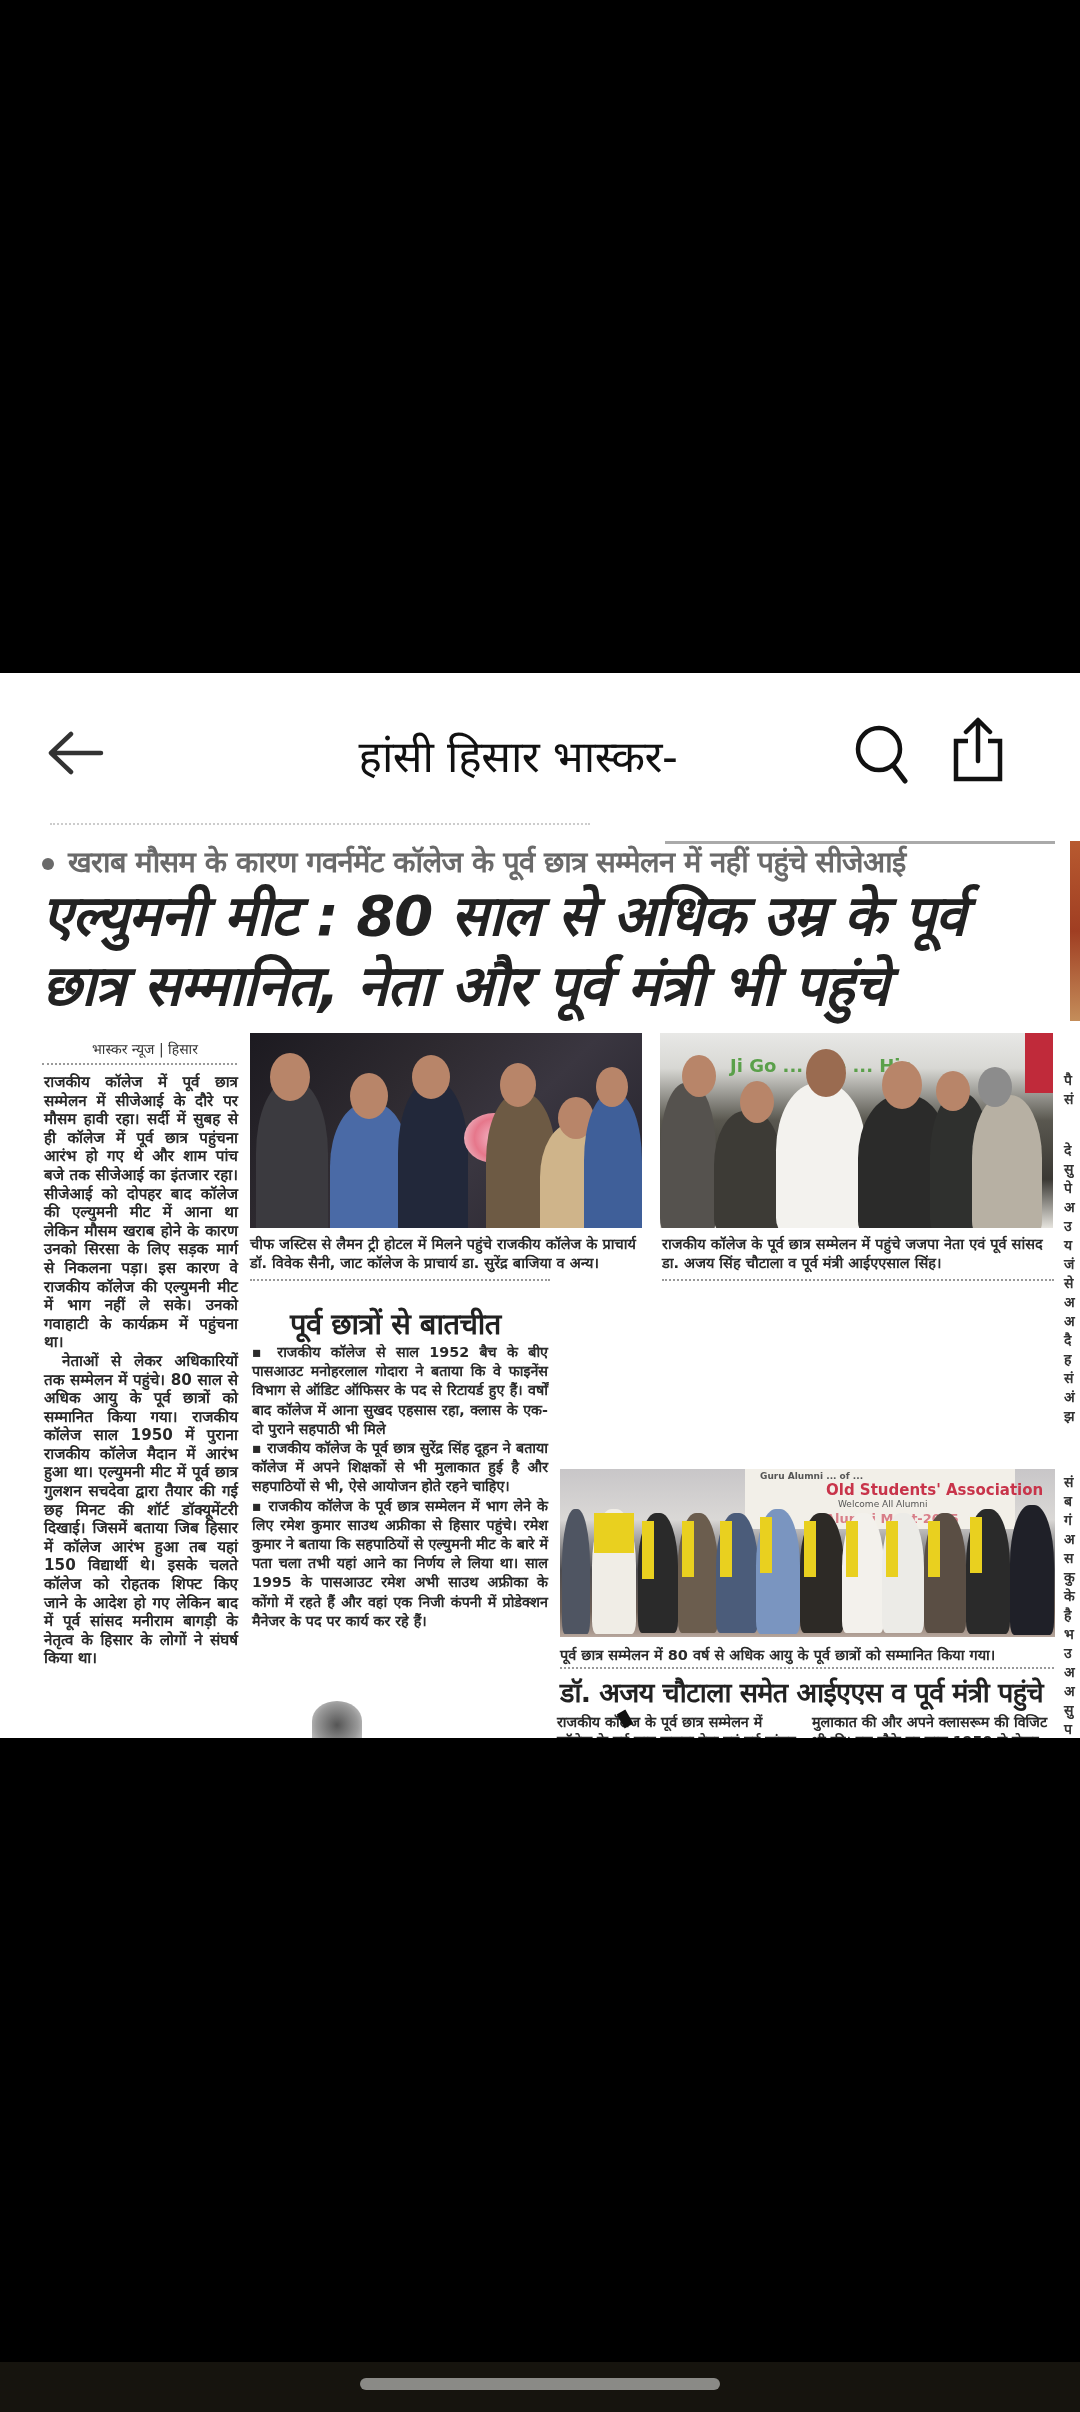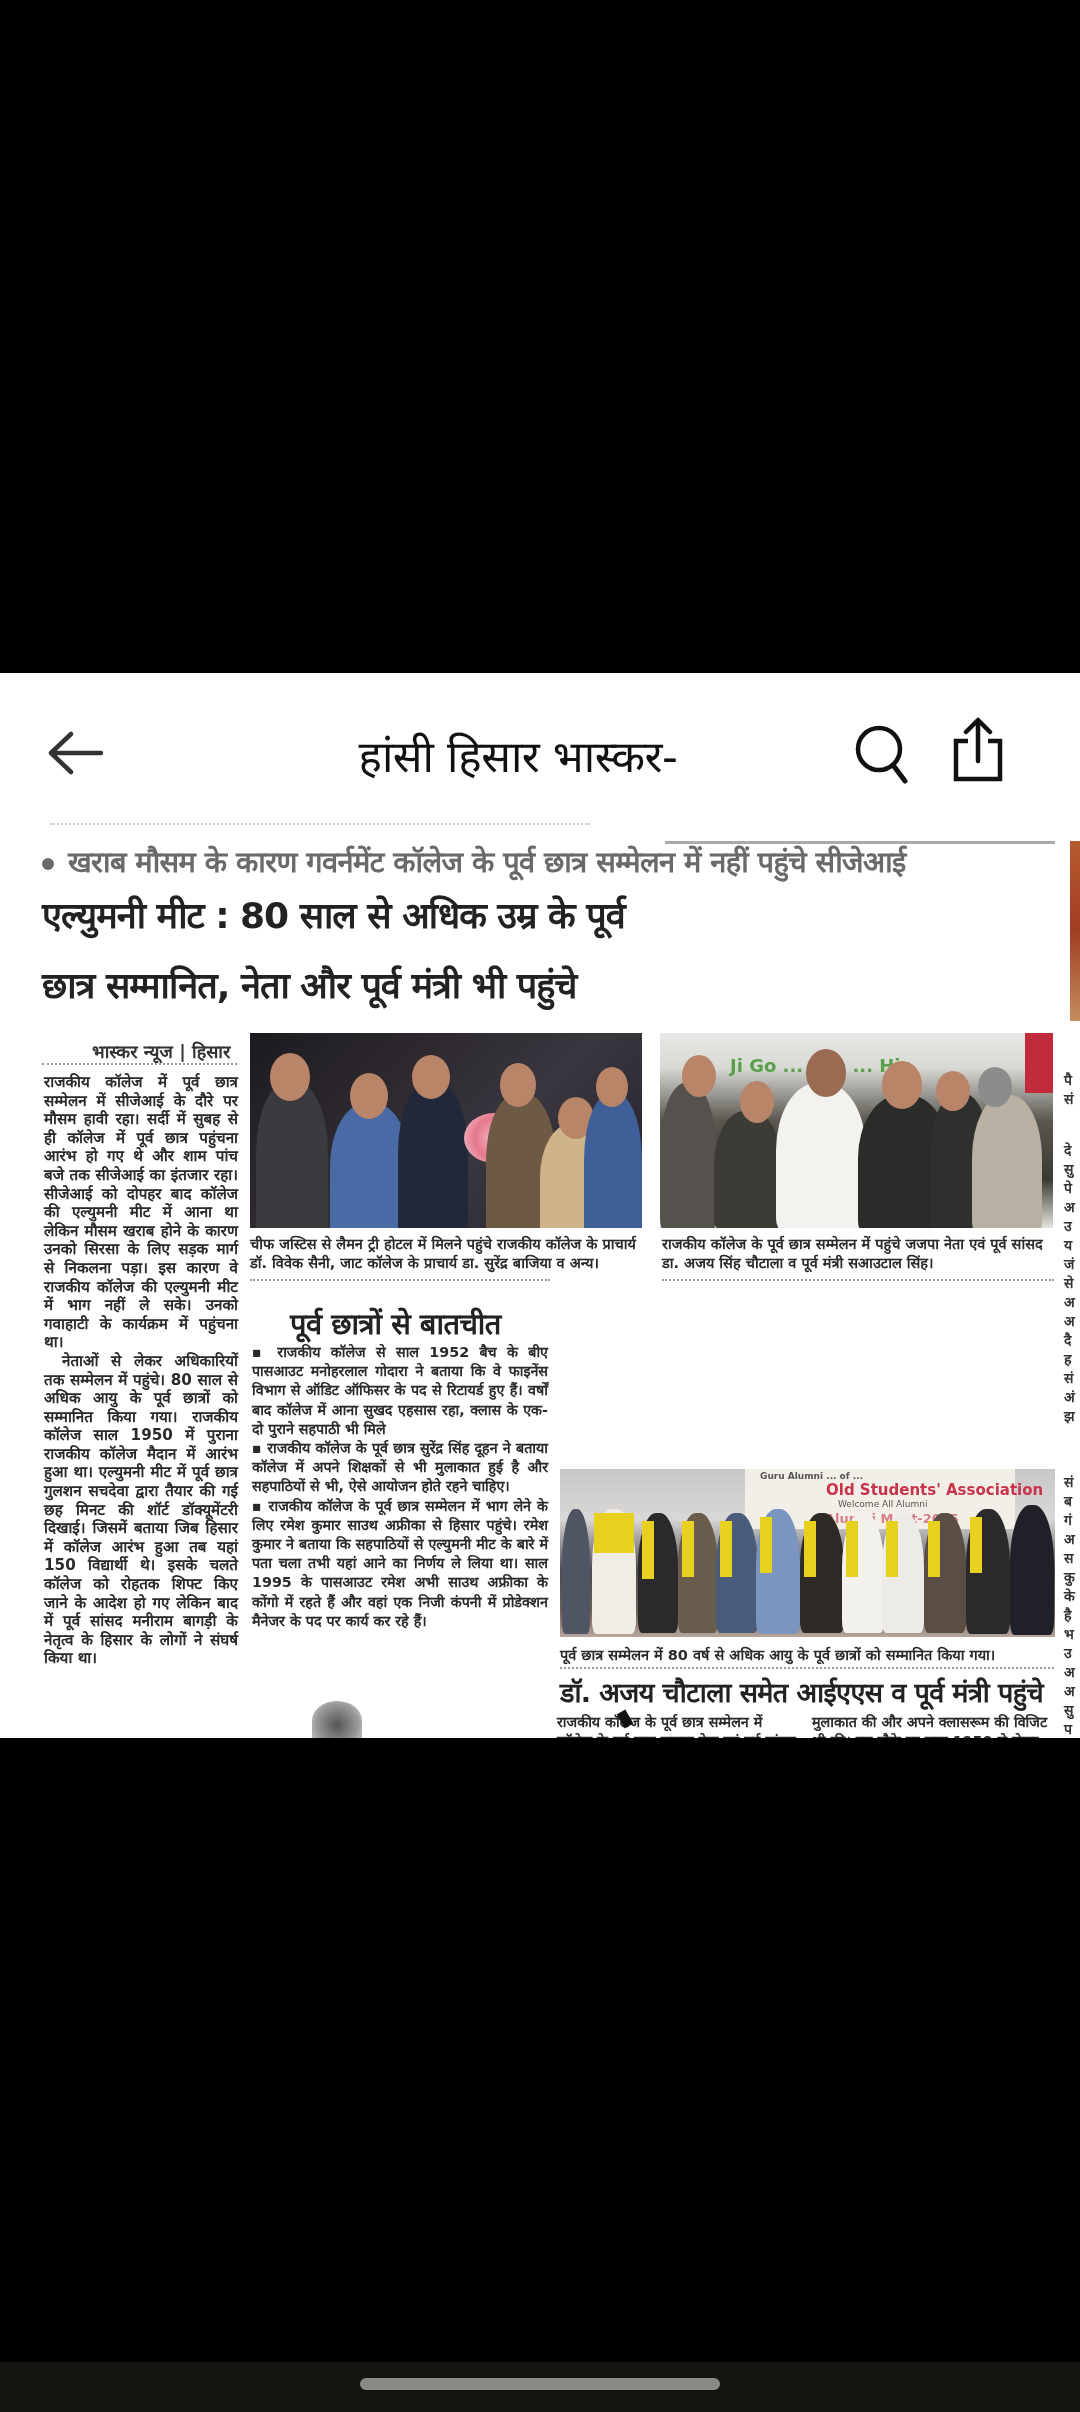--- a/index.html
+++ b/index.html
@@ -20,23 +20,23 @@
   .search-btn { position: absolute; left: 848px; top: 44px; width: 66px; height: 72px; display: flex; align-items: center; justify-content: center; cursor: pointer; }
   .share-btn { position: absolute; left: 948px; top: 40px; width: 60px; height: 74px; display: flex; align-items: center; justify-content: center; cursor: pointer; }
 
   
   .paper { position: absolute; left: 0; top: 150px; width: 1080px; height: 915px; font-family: "DejaVu Sans", sans-serif; color: #222; }
   .faint-line { position: absolute; top: 0; height: 6px; border-top: 2px dotted #ccc; }
   .dotted-rule { position: absolute; height: 3px; border-top: 3px dotted #888; }
 
   .kicker { position: absolute; left: 42px; top: 18px; width: 1000px; font-size: 29px; font-weight: bold; color: #6a6a6a; white-space: nowrap; letter-spacing: -0.6px; }
   .kicker .bullet { display: inline-block; width: 12px; height: 12px; border-radius: 50%; background: #6a6a6a; margin-right: 14px; vertical-align: middle; }
-  .headline { position: absolute; left: 42px; top: 58px; width: 990px; font-size: 36px; line-height: 70px; font-weight: bold; color: #222; letter-spacing: -1px; }
-
-  .byline { position: absolute; left: 92px; top: 216px; font-size: 18px; font-weight: bold; color: #333; }
+  .headline { position: absolute; left: 42px; top: 58px; width: 990px; font-size: 56px; line-height: 70px; font-weight: bold; color: #222; letter-spacing: -1px; font-style: italic; }
+
+  .byline { position: absolute; left: 92px; top: 216px; font-size: 14px; font-weight: normal; color: #333; }
   .col-rule { position: absolute; left: 42px; top: 240px; width: 195px; border-top: 2px dotted #999; }
   .col1 { position: absolute; left: 44px; top: 250px; width: 194px; font-size: 15.2px; line-height: 18.6px; color: #2a2a2a; text-align: justify; font-weight: bold; }
 
   .photo { position: absolute; overflow: hidden; }
   .photo1 { left: 250px; top: 210px; width: 392px; height: 195px; background: linear-gradient(135deg,#1c1a20 0%,#2e2a30 35%,#3a3640 60%,#23212a 100%); }
   .photo2 { left: 660px; top: 210px; width: 393px; height: 195px; background: linear-gradient(180deg,#e8e8e6 0%,#d8d8d4 18%,#59574f 45%,#3a3833 75%,#e6e4de 100%); }
   .photo3 { left: 560px; top: 646px; width: 495px; height: 168px; background: linear-gradient(180deg,#c8c6c8 0%,#dad8d6 30%,#4d4c50 60%,#6d5f56 85%,#b7a69c 100%); }
 
   .person { position: absolute; border-radius: 45% 45% 10% 10%; }
   .head { position: absolute; border-radius: 50%; background: #b88569; }
@@ -133,21 +133,21 @@
       <div class="head" style="left:80px;top:48px;width:34px;height:42px;"></div>
       <div class="person" style="left:116px;top:50px;width:90px;height:150px;background:#f3f2ee;"></div>
       <div class="head" style="left:146px;top:16px;width:40px;height:48px;background:#9a6b50;"></div>
       <div class="person" style="left:198px;top:62px;width:92px;height:140px;background:#2b2b2a;"></div>
       <div class="head" style="left:222px;top:28px;width:40px;height:48px;"></div>
       <div class="person" style="left:270px;top:60px;width:60px;height:140px;background:#2f302e;"></div>
       <div class="head" style="left:276px;top:38px;width:34px;height:40px;"></div>
       <div class="person" style="left:312px;top:62px;width:70px;height:140px;background:#b7b0a3;"></div>
       <div class="head" style="left:318px;top:34px;width:34px;height:40px;background:#8c8c8c;"></div>
     </div>
-    <div class="cap cap2">राजकीय कॉलेज के पूर्व छात्र सम्मेलन में पहुंचे जजपा नेता एवं पूर्व सांसद डा. अजय सिंह चौटाला व पूर्व मंत्री सआउटाल सिंह।</div>
+    <div class="cap cap2">राजकीय कॉलेज के पूर्व छात्र सम्मेलन में पहुंचे जजपा नेता एवं पूर्व सांसद डा. अजय सिंह चौटाला व पूर्व मंत्री आईएएसाल सिंह।</div>
 
     <div class="dotted-rule" style="left:250px;top:456px;width:300px;border-top:2px dotted #999;"></div>
     <div class="dotted-rule" style="left:662px;top:456px;width:392px;border-top:2px dotted #999;"></div>
 
     <div class="sub-head">पूर्व छात्रों से बातचीत</div>
     <div class="col2">
       <p>▪ <span>राजकीय कॉलेज से साल 1952 बैच के बीए पासआउट मनोहरलाल गोदारा ने बताया कि वे फाइनेंस विभाग से ऑडिट ऑफिसर के पद से रिटायर्ड हुए हैं। वर्षों बाद कॉलेज में आना सुखद एहसास रहा, क्लास के एक-दो पुराने सहपाठी भी मिले</span></p>
       <p>▪ <span>राजकीय कॉलेज के पूर्व छात्र सुरेंद्र सिंह दूहन ने बताया कॉलेज में अपने शिक्षकों से भी मुलाकात हुई है और सहपाठियों से भी, ऐसे आयोजन होते रहने चाहिए।</span></p>
       <p>▪ <span>राजकीय कॉलेज के पूर्व छात्र सम्मेलन में भाग लेने के लिए रमेश कुमार साउथ अफ्रीका से हिसार पहुंचे। रमेश कुमार ने बताया कि सहपाठियों से एल्युमनी मीट के बारे में पता चला तभी यहां आने का निर्णय ले लिया था। साल 1995 के पासआउट रमेश अभी साउथ अफ्रीका के कोंगो में रहते हैं और वहां एक निजी कंपनी में प्रोडेक्शन मैनेजर के पद पर कार्य कर रहे हैं।</span></p>
     </div>

